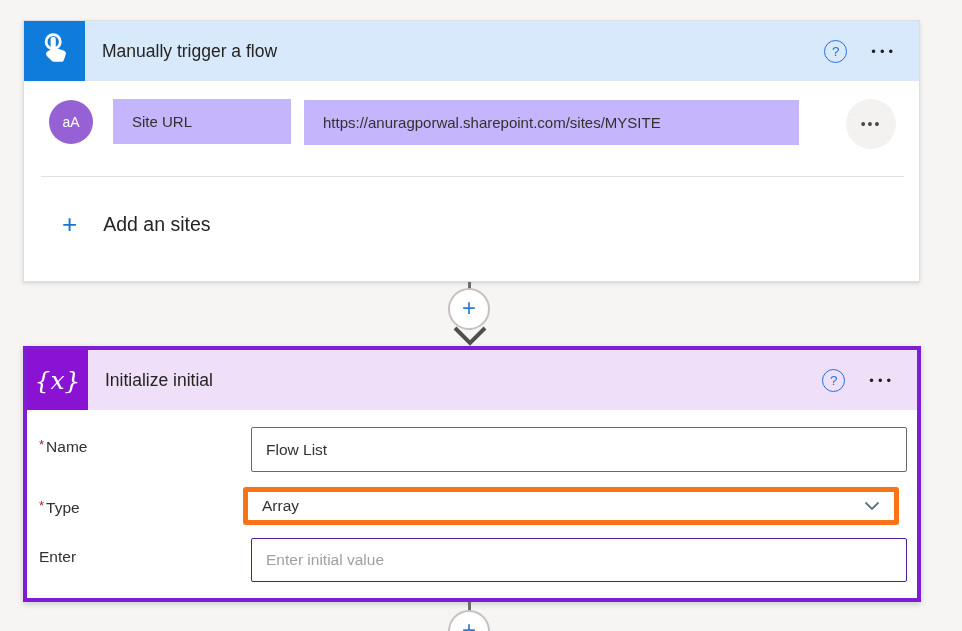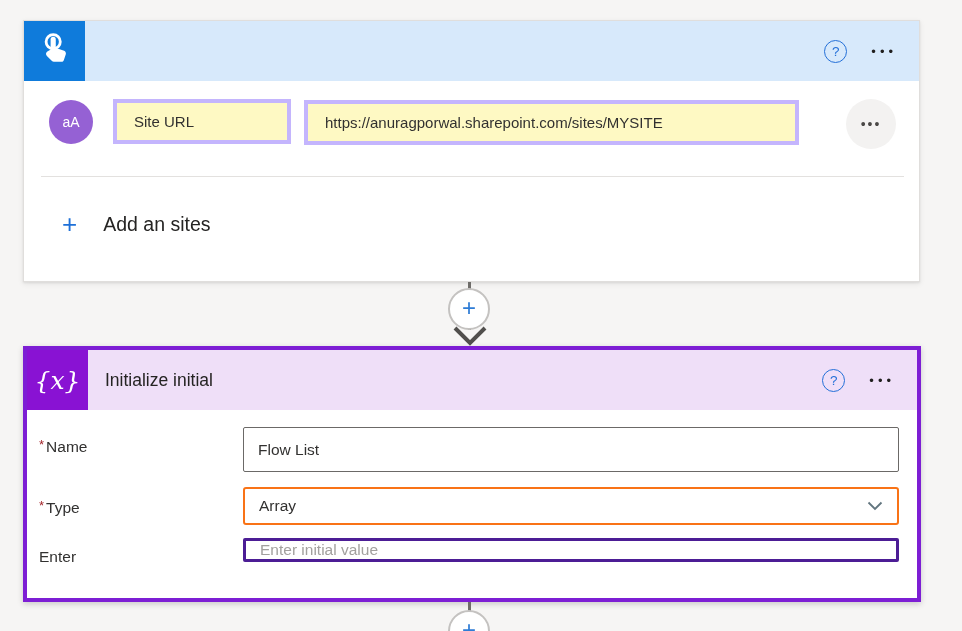--- a/index.html
+++ b/index.html
@@ -17,21 +17,21 @@
   .help-btn { width:23px; height:23px; border-radius:50%; border:1.6px solid #2470d8; color:#2470d8;
               display:flex; align-items:center; justify-content:center; font-size:13.5px; background:transparent; cursor:pointer; }
   .dots-btn { background:none; border:none; font-size:13px; letter-spacing:4px; color:#201f1e; cursor:pointer; line-height:1; padding:4px 0; }
 
   
   #trigger-card { left:23px; top:20px; width:897px; height:262px; }
   #trigger-card .hdr { background:#d7e9fb; }
   #trigger-card .tile { background:#0f7bdb; }
   .avatar { position:absolute; left:25px; top:79px; width:44px; height:44px; border-radius:50%;
             background:#9561d4; color:#fff; display:flex; align-items:center; justify-content:center; font-size:14px; }
-  .fieldbox { position:absolute; border:4px solid #c4b5fd; background:#fef9c3; font-size:15px; color:#323130;
+  .fieldbox { position:absolute; border:2px solid #c4b5fd; background:#c4b5fd; font-size:15px; color:#323130;
               padding:0 17px; outline:none; font-family:inherit; }
   #site-url-label { left:89px; top:78px; width:178px; height:45px; }
   #site-url-value { left:280px; top:79px; width:495px; height:45px; }
   .row-menu { position:absolute; left:822px; top:78px; width:50px; height:50px; border-radius:50%;
               background:#f3f2f1; border:none; color:#4a4846; font-size:14px; letter-spacing:2px; cursor:pointer; }
   .divider { position:absolute; left:17px; top:155px; width:863px; height:1px; background:#e3e1df; }
   .add-input { position:absolute; left:38px; top:190px; display:flex; align-items:center; gap:26px;
                background:none; border:none; cursor:pointer; font-family:inherit; }
   .add-plus { color:#1e70d8; font-size:26px; font-weight:400; line-height:1; }
   .add-label { font-size:19.5px; color:#252423; }
@@ -46,42 +46,43 @@
   
   #variable-card { left:23px; top:346px; width:898px; height:256px; border:4px solid #7d1ed4;
                    box-shadow:0 2px 6px rgba(0,0,0,.18); }
   #variable-card .hdr { background:#efdff8; height:60px; }
   #variable-card .tile { background:#8912d3; }
   .fx { color:#fff; font-size:25px; font-style:italic; font-family:"DejaVu Serif","Liberation Serif",serif; }
   .param-label { position:absolute; left:12px; font-size:15.5px; color:#323130; }
   .req { color:#a4262c; font-size:13px; vertical-align:3px; margin-right:2px; } 
   .inp { position:absolute; left:216px; width:656px; background:#fff; font-size:15.5px; color:#323130;
          padding:0 14px; outline:none; font-family:inherit; border-radius:2px; }
-  #name-input { top:77px; height:45px; border:1px solid #69675f; border:1px solid #6b6967; }
-  #type-select { top:137px; height:38px; border:2px solid #f97316; border-radius:3px; display:flex;
+  #name-input { top:77px; height:45px; border:1px solid #69675f; border:1px solid #6b6967;margin-left:8px; }
+  #type-select { top:137px; height:38px; border:5px solid #f97316; border-radius:3px; display:flex;
                  align-items:center; justify-content:space-between; cursor:pointer; }
-  #value-input { top:188px; height:24px; border:3px solid #4c1d95; }
+  #value-input { top:188px; height:44px; border:1px solid #4c1d95;margin-left:8px; }
   #value-input::placeholder { color:#a2a09e; opacity:1; }
 </style>
 </head>
 <body>
 
 <div class="stage">
 
   <div class="card" id="trigger-card">
     <div class="hdr">
       <div class="tile">
         <span>
           <svg width="36" height="36" viewBox="0 0 32 32">
             <circle cx="14.4" cy="9.6" r="6.3" fill="none" stroke="#fff" stroke-width="2.5"></circle>
             <rect x="12.1" y="5.2" width="4.6" height="14.2" rx="2.3" fill="#fff"></rect>
             <path fill="#fff" d="M12.3 16.5 l-3.1 1.8 c-1.4.8-1.6 2.8-.4 3.9 l4.5 4.5 c.4.4 1 .7 1.7.7 h6.6 c1.1 0 2-.7 2.3-1.7 l1.7-5.1 c.4-1.3-.3-2.6-1.5-3.1 l-7.2-2.4 z"></path>
           </svg>
         </span>
       </div>
+      <span class="hdr-title">Manually trigger a flow</span>
       <span class="hdr-right">
         <button class="help-btn">?</button>
         <button class="dots-btn">•••</button>
       </span>
     </div>
 
     <div class="avatar">aA</div>
     <input class="fieldbox" id="site-url-label" value="Site URL" style="">
     <input class="fieldbox" id="site-url-value" value="https://anuragporwal.sharepoint.com/sites/MYSITE" style="">
     <button class="row-menu">•••</button>

